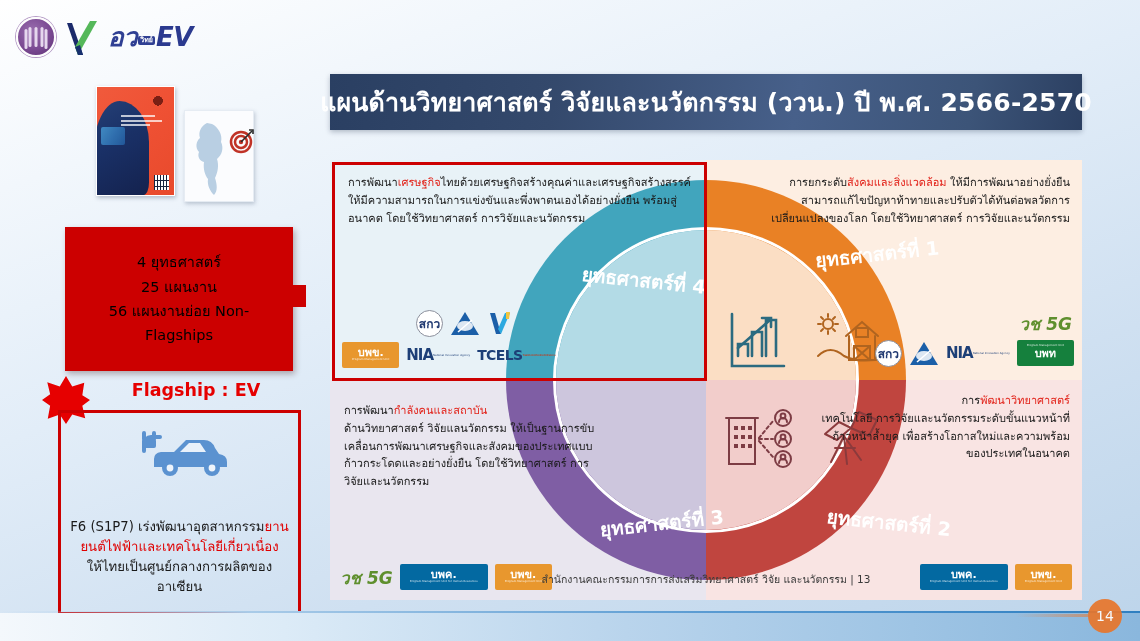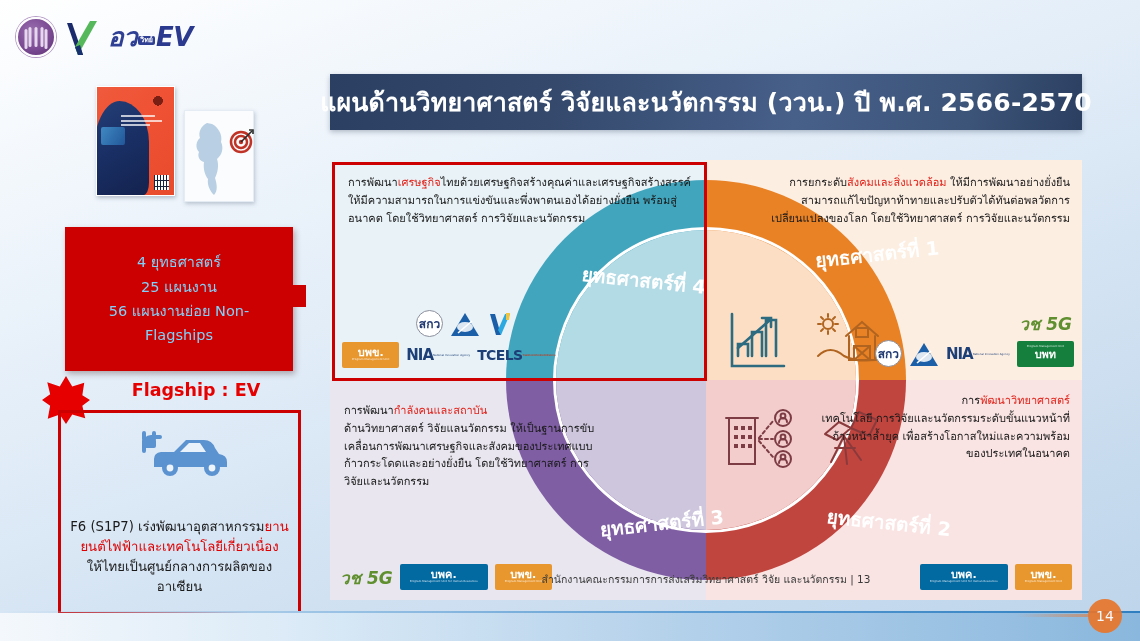--- a/index.html
+++ b/index.html
@@ -103,21 +103,21 @@
     box-shadow: 0 2px 5px rgba(20,40,70,.28);
   }
   .title-bar h1 {
     color: #fff; font-size: 25px; font-weight: 700; letter-spacing: .2px;
     white-space: nowrap;
   }
 
   
   .stats-box {
     position: absolute; left: 65px; top: 227px; width: 228px; height: 144px;
-    background: #cc0000; color: #7dd3fc;
+    background: #cc0000; color: #000000;
     display: flex; flex-direction: column; align-items: center; justify-content: center;
     box-shadow: 2px 3px 6px rgba(60,20,20,.32); font-size: 14.5px; line-height: 1.68;
     text-align: center; padding: 4px 8px;
   }
   .stats-box .tab {
     position: absolute; right: -13px; top: 58px; width: 13px; height: 22px; background: #cc0000;
   }
   .stats-box div { white-space: nowrap; }
 
   
@@ -227,21 +227,21 @@
   .t3 { right: 12px; top: 12px;  width: 250px; text-align: right; }
   .hl-red { color: #e2231a; }
 
   
   .q1-outline {
     position: absolute; left: 2px; top: 2px; width: 375px; height: 219px;
     border: 3px solid #cc0000; pointer-events: none; z-index: 7;
   }
 
   
-  .logos { position: absolute; display: flex; align-items: flex-end; gap: 7px; z-index: 6; }
+  .logos { position: absolute; display: flex; gap: 7px; z-index: 6; }
   .lg { height: 26px; display: flex; align-items: center; justify-content: center; }
   .lg-box {
     border-radius: 2px; color: #fff; font-size: 11px; font-weight: 700;
     padding: 3px 10px 5px; line-height: 1; text-align: center; min-width: 56px;
     display:flex; flex-direction: column; align-items:center; gap:1px;
   }
   .lg-box small { font-size: 2.6px; opacity: .85; font-weight: 400; letter-spacing: .1px; }
   .lg-orange { background: #e8972e; }
   .lg-navy   { background: #0369a1; }
   .lg-blue   { background: #15803d; }

